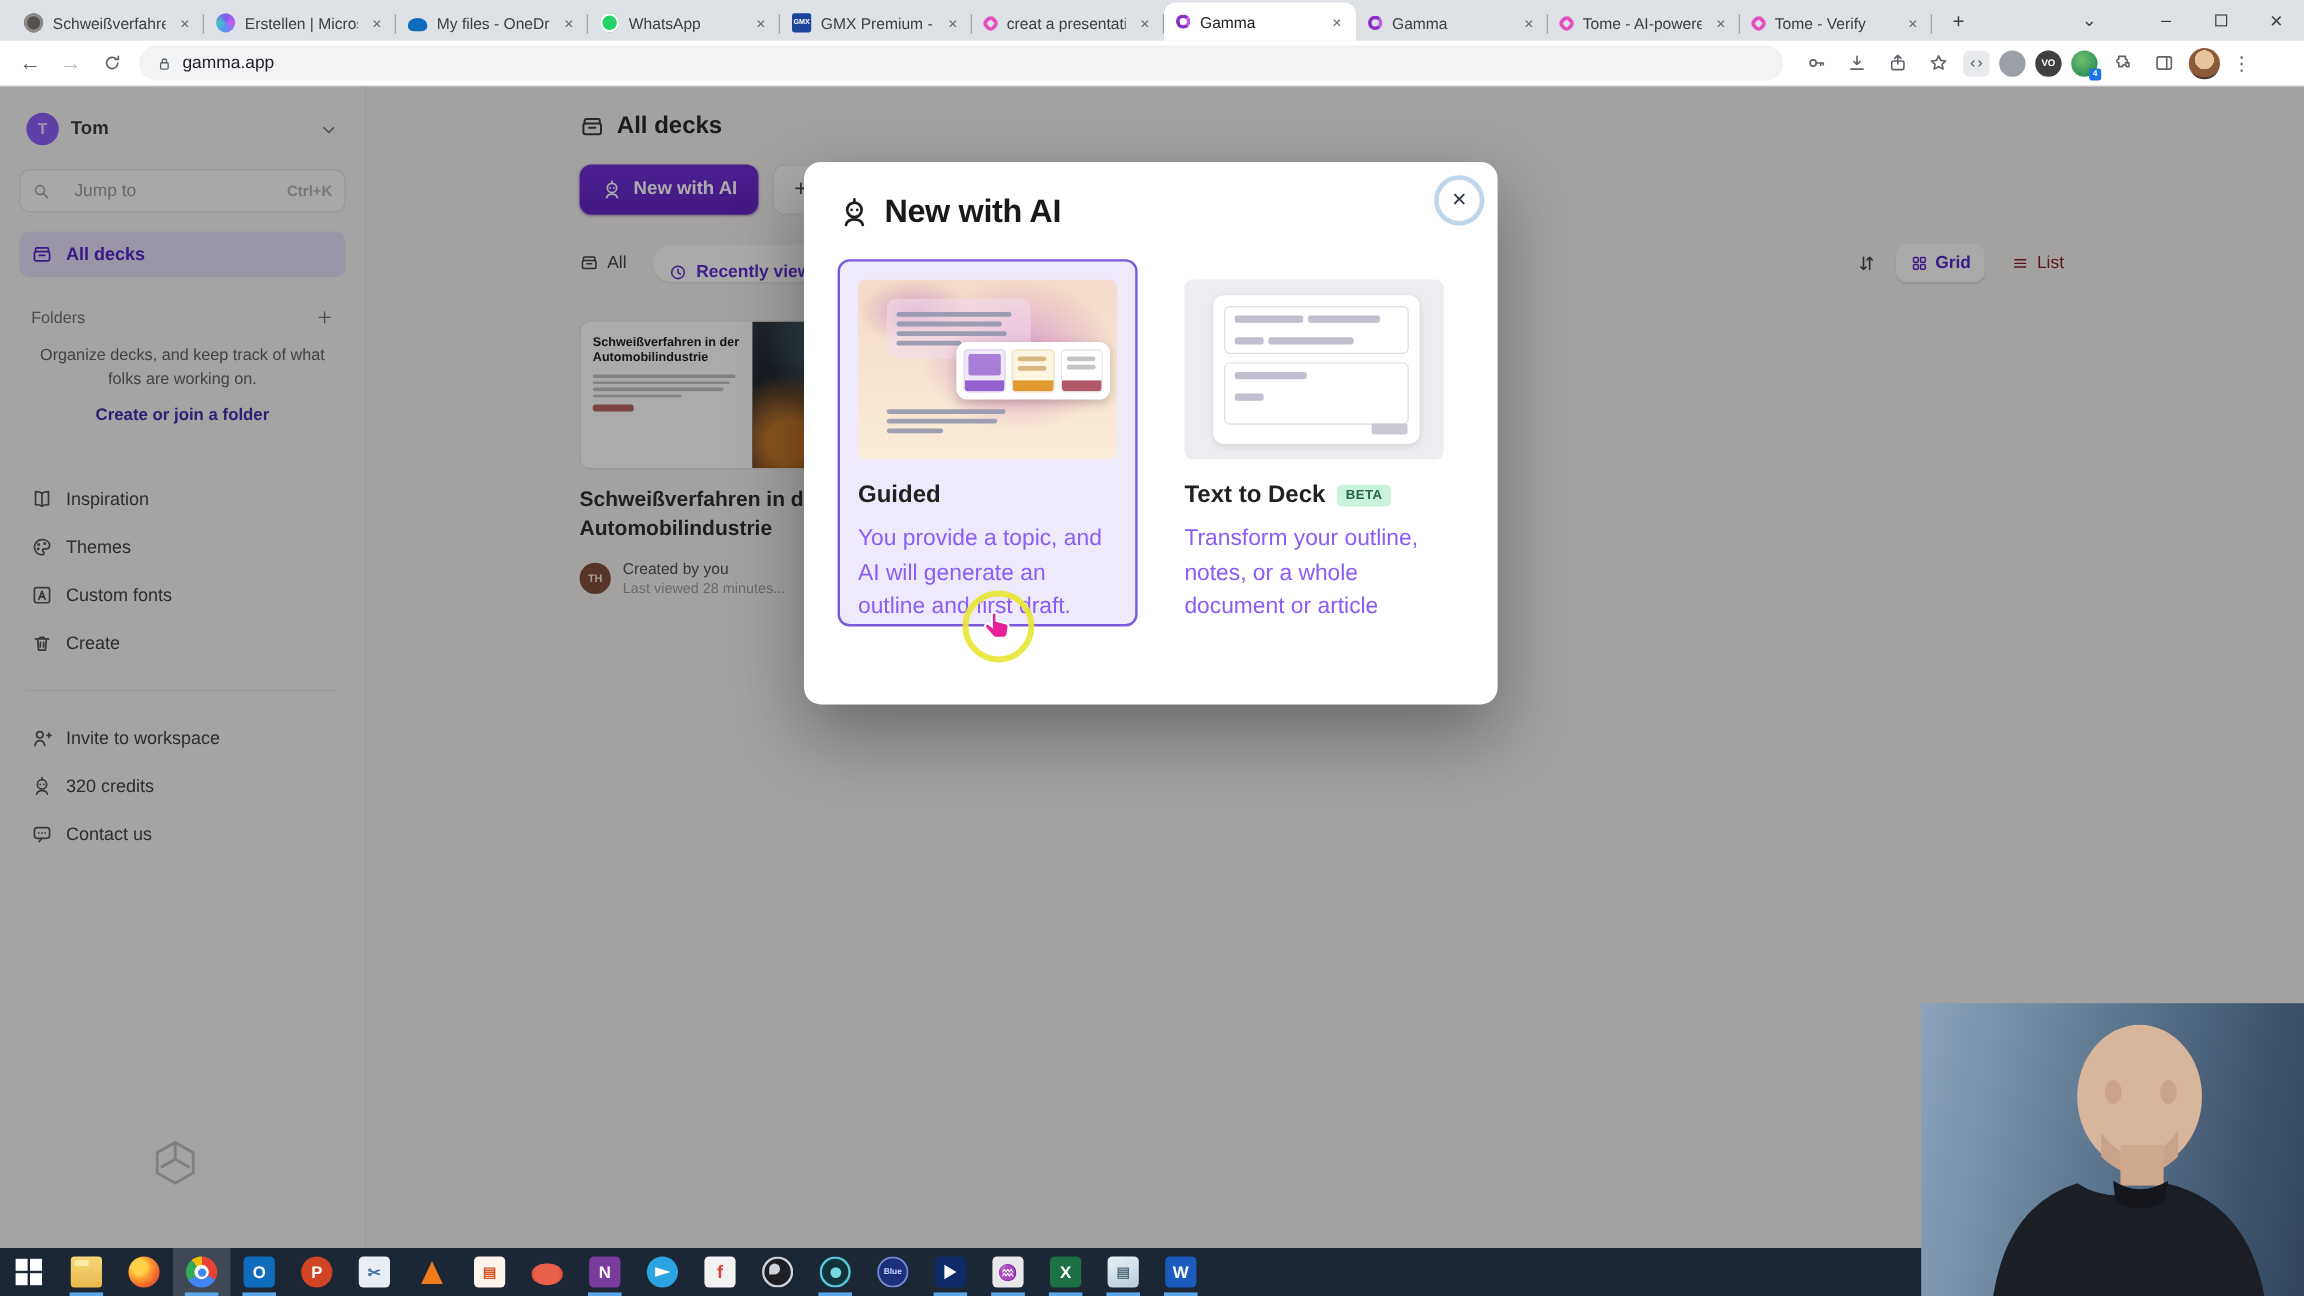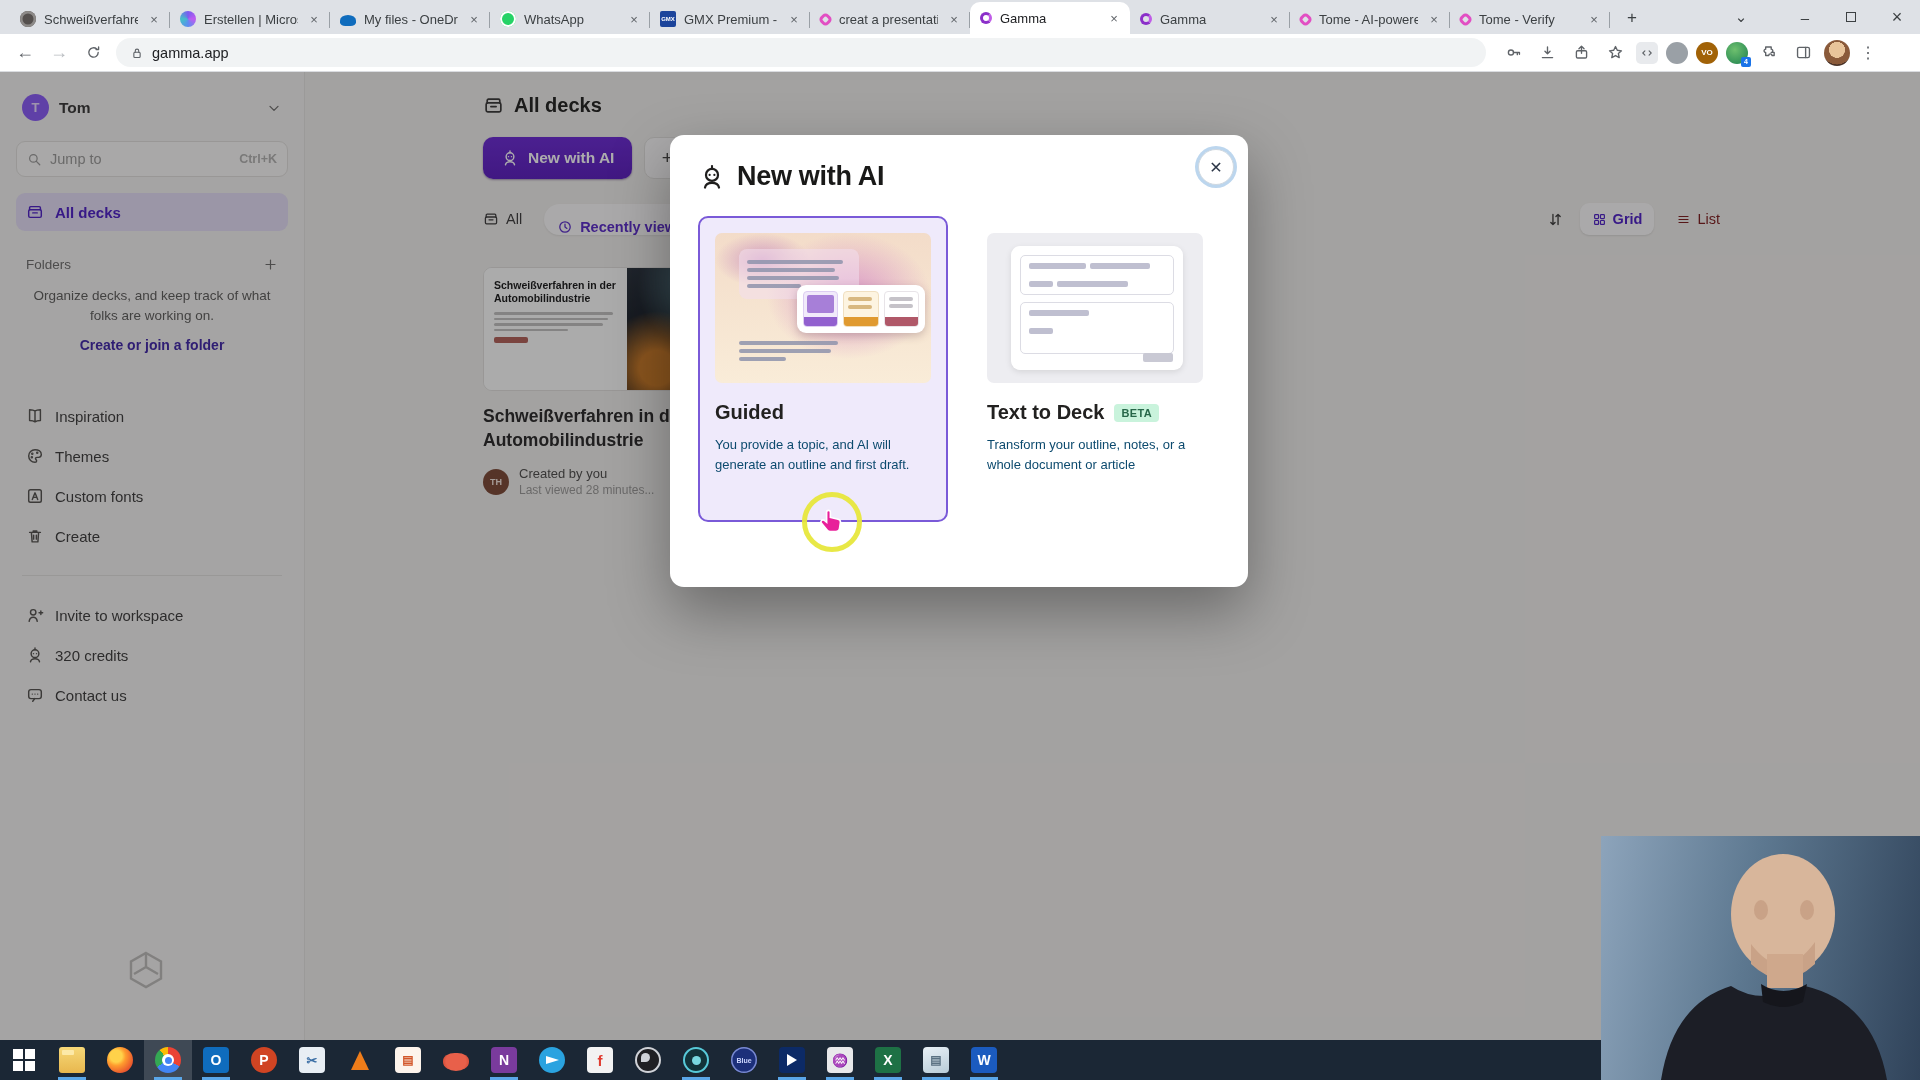--- a/index.html
+++ b/index.html
@@ -42,40 +42,40 @@
   .omnibox{flex:1;height:29px;background:#f1f3f4;border-radius:15px;margin:0 10px 0 6px;
     display:flex;align-items:center;padding:0 14px;gap:8px;max-width:1370px;}
   .omnibox .url{font-size:14.5px;color:#202124;}
   .tb-ico{width:28px;height:28px;display:flex;align-items:center;justify-content:center;
     color:#5f6368;margin:0 3px;}
   .tb-ico svg{width:17px;height:17px;}
   .ext{width:22px;height:22px;border-radius:5px;display:flex;align-items:center;
     justify-content:center;font-size:9px;font-weight:bold;margin:0 4px;color:#5f6368;}
   .ext-code{background:#e8eaed;}
   .ext-circle{background:#9aa0a6;border-radius:50%;color:#fff;}
-  .ext-vo{background:#a16207;border-radius:50%;color:#fff;font-size:8px;}
+  .ext-vo{background:#404040;border-radius:50%;color:#fff;font-size:8px;}
   .ext-palm{background:radial-gradient(circle at 40% 35%,#6ec06e,#1b7f4e);border-radius:50%;position:relative;}
   .ext-palm i{position:absolute;right:-3px;bottom:-3px;width:10px;height:10px;background:#1a73e8;
     border-radius:2px;color:#fff;font-size:7px;font-style:normal;display:flex;align-items:center;justify-content:center;}
   .avatar-btn{width:26px;height:26px;border-radius:50%;margin:0 4px;
     background:radial-gradient(circle at 50% 38%,#e8c49a 0 38%,#8a5a3a 39% 70%,#4a3328 71%);}
   .kebab{font-size:16px;color:#5f6368;letter-spacing:0;margin:0 6px;}
 
   
   .page{position:absolute;left:0;top:72px;width:1920px;height:968px;background:#f2f0ed;z-index:1;}
   .sidebar{position:absolute;left:0;top:0;width:305px;height:968px;background:#f5f3f1;
     border-right:1px solid #e6e4e1;padding:18px 16px;display:flex;flex-direction:column;}
   .ws-row{display:flex;align-items:center;gap:10px;padding:4px 6px;}
   .ws-avatar{width:27px;height:27px;border-radius:50%;background:#8b5cf6;color:#ead9ff;
     font-size:13px;display:flex;align-items:center;justify-content:center;font-weight:bold;}
   .ws-name{font-size:15.5px;color:#3a3938;font-weight:600;flex:1;}
   .ws-chev{color:#6f6e6d;}
   .ws-chev svg{width:16px;height:16px;}
   .jumpto{margin-top:16px;height:36px;border:1px solid #e2e0dd;background:#faf9f7;border-radius:9px;
-    display:flex;align-items:center;gap:8px;padding:0 10px;color:#9b9a98;}
+    display:flex;align-items:center;gap:20px;padding:0 10px;color:#9b9a98;}
   .jumpto svg{width:15px;height:15px;}
   .jumpto .ph{flex:1;font-size:14.5px;}
   .jumpto .kbd{font-size:12.5px;color:#b3b2b0;font-weight:600;}
   .side-item{display:flex;align-items:center;gap:11px;height:38px;padding:0 10px;border-radius:9px;
     font-size:15px;color:#3f3e3d;}
   .side-item svg{width:18px;height:18px;color:#55534f;}
   .side-item.selected{background:#e5def6;color:#4f21c6;font-weight:700;}
   .side-item.selected svg{color:#4f21c6;}
   .alldecks-item{margin-top:16px;}
   .folders-row{margin-top:26px;display:flex;align-items:center;padding:0 10px;color:#6f6e6d;}
@@ -171,21 +171,21 @@
   .ttd-doc{position:absolute;left:24px;top:13px;width:172px;height:124px;background:#fff;
     border-radius:9px;box-shadow:0 2px 6px rgba(0,0,0,.10);padding:9px;}
   .ttd-box{border:1px solid #dcdce4;border-radius:5px;padding:7px 8px;}
   .ttd-box.b1{height:40px;}
   .ttd-box.b2{height:52px;margin-top:7px;}
   .ttd-bar{display:inline-block;height:6px;border-radius:2px;background:#bfbfd0;margin:0 4px 5px 0;vertical-align:top;}
   .ttd-btn{position:absolute;right:10px;bottom:8px;width:30px;height:9px;border-radius:2px;background:#c9c9d4;}
   .ai-card-title-row{margin-top:18px;display:flex;align-items:center;gap:10px;}
   .ai-card-title{font-size:20px;font-weight:800;color:#222120;}
   .beta{font-size:11px;font-weight:800;letter-spacing:.4px;padding:3px 7px;border-radius:4px;}
-  .ai-card-desc{margin-top:11px;font-size:13px;line-height:1.5;color:#0c4a6e;}
+  .ai-card-desc{margin-top:11px;font-size:19px;line-height:1.5;color:#8b5cf6;}
 
   
   .click-ring{position:absolute;left:802px;top:492px;width:60px;height:60px;border-radius:50%;
     border:5px solid #e7e73c;z-index:25;opacity:.95;}
   .cursor{position:absolute;left:818px;top:508px;z-index:26;}
   .cursor svg{width:28px;height:28px;}
 
   
   .taskbar{position:absolute;left:0;top:1040px;width:1920px;height:40px;background:#1b2735;
     display:flex;align-items:stretch;z-index:40;}

